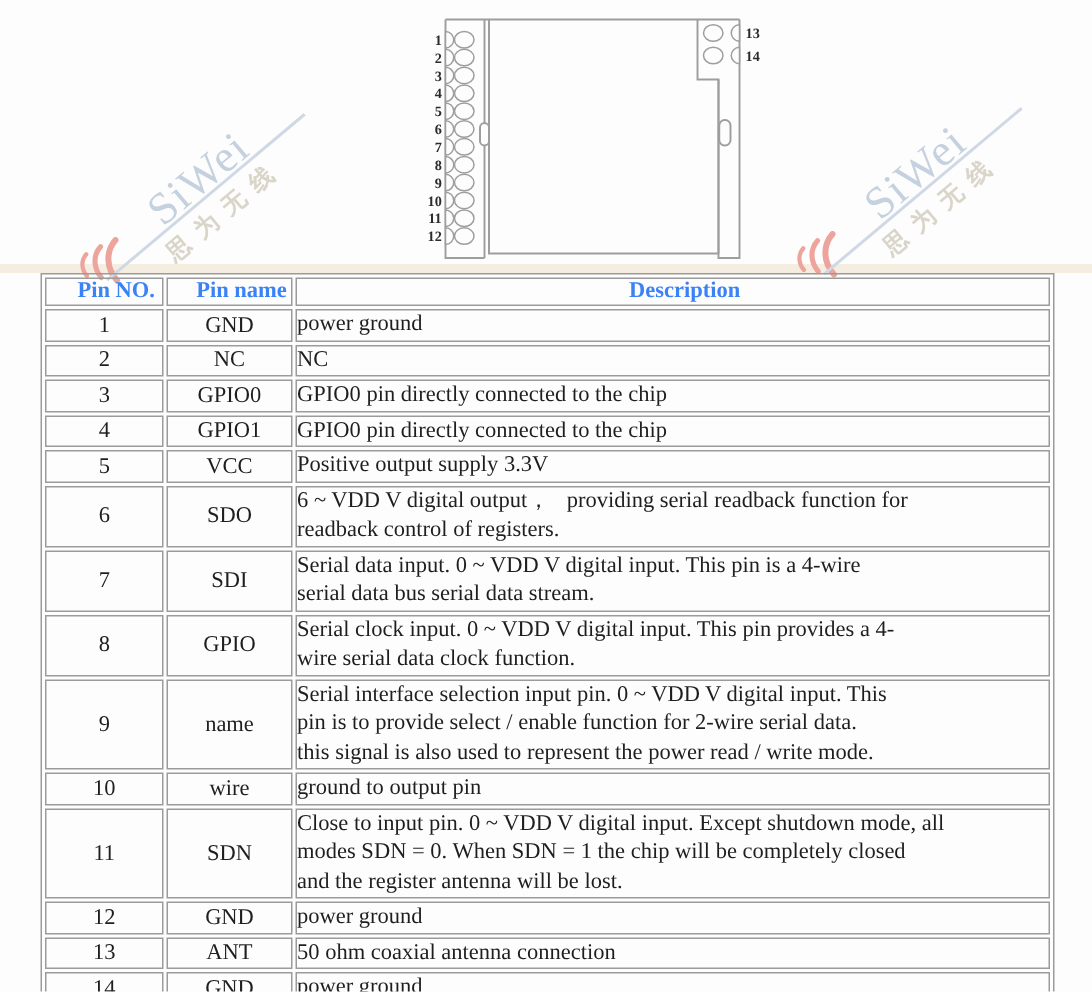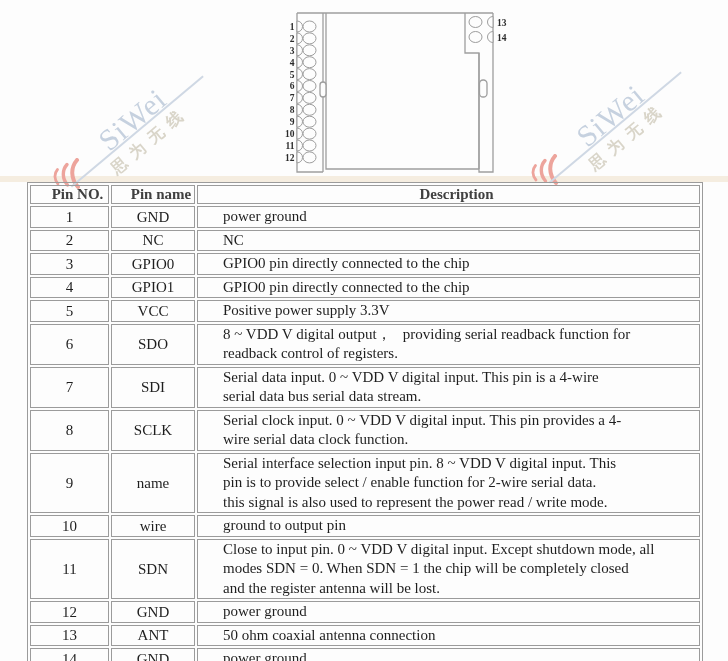--- a/index.html
+++ b/index.html
@@ -22,24 +22,24 @@
 
   
   .diagram{position:absolute;left:283px;top:8px;}
 
   
   .pin-table{position:absolute;left:27px;top:182px;width:676px;
              border-collapse:separate;border-spacing:2px;border:1px solid #9b9b9b;
              table-layout:fixed;background:transparent;}
   .pin-table th,.pin-table td{border:1px solid #9b9b9b;font-size:15px;
              background:transparent;padding:0;}
-  .pin-table th{font-weight:bold;height:17px;line-height:17px;text-align:center;color:#404040;padding-left:16px;}
+  .pin-table th{font-weight:bold;height:17px;line-height:17px;text-align:center;color:#3b82f6;padding-left:16px;}
   .c-no,.c-name{text-align:center;vertical-align:middle;height:18px;line-height:18px;}
   .c-desc{vertical-align:middle;padding:0 2px 0 3px;height:18px;}
-  .desc-line{line-height:19.5px;white-space:pre-wrap;margin-left:25px;}
+  .desc-line{line-height:19.5px;white-space:pre-wrap;}
 </style>
 </head>
 <body>
 
 <div class="page">
 
   <div class="band"></div>
 
   <div class="watermark wm-left">
     <svg class="wm-flame" width="46" height="34" viewBox="0 0 46 34" fill="none">
@@ -166,52 +166,52 @@
           <td class="c-no">4</td>
           <td class="c-name">GPIO1</td>
           <td class="c-desc">
             <div class="desc-line">GPIO0 pin directly connected to the chip</div>
           </td>
         </tr>
         <tr>
           <td class="c-no">5</td>
           <td class="c-name">VCC</td>
           <td class="c-desc">
-            <div class="desc-line">Positive power supply 3.3V</div>
+            <div class="desc-line">Positive output supply 3.3V</div>
           </td>
         </tr>
         <tr>
           <td class="c-no">6</td>
           <td class="c-name">SDO</td>
           <td class="c-desc">
-            <div class="desc-line">8 ~ VDD V digital output，   providing serial readback function for</div>
+            <div class="desc-line">6 ~ VDD V digital output，   providing serial readback function for</div>
             <div class="desc-line">readback control of registers.</div>
           </td>
         </tr>
         <tr>
           <td class="c-no">7</td>
           <td class="c-name">SDI</td>
           <td class="c-desc">
             <div class="desc-line">Serial data input. 0 ~ VDD V digital input. This pin is a 4-wire</div>
             <div class="desc-line">serial data bus serial data stream.</div>
           </td>
         </tr>
         <tr>
           <td class="c-no">8</td>
-          <td class="c-name">SCLK</td>
+          <td class="c-name">GPIO</td>
           <td class="c-desc">
             <div class="desc-line">Serial clock input. 0 ~ VDD V digital input. This pin provides a 4-</div>
             <div class="desc-line">wire serial data clock function.</div>
           </td>
         </tr>
         <tr>
           <td class="c-no">9</td>
           <td class="c-name">name</td>
           <td class="c-desc">
-            <div class="desc-line">Serial interface selection input pin. 8 ~ VDD V digital input. This</div>
+            <div class="desc-line">Serial interface selection input pin. 0 ~ VDD V digital input. This</div>
             <div class="desc-line">pin is to provide select / enable function for 2-wire serial data.</div>
             <div class="desc-line">this signal is also used to represent the power read / write mode.</div>
           </td>
         </tr>
         <tr>
           <td class="c-no">10</td>
           <td class="c-name">wire</td>
           <td class="c-desc">
             <div class="desc-line">ground to output pin</div>
           </td>

